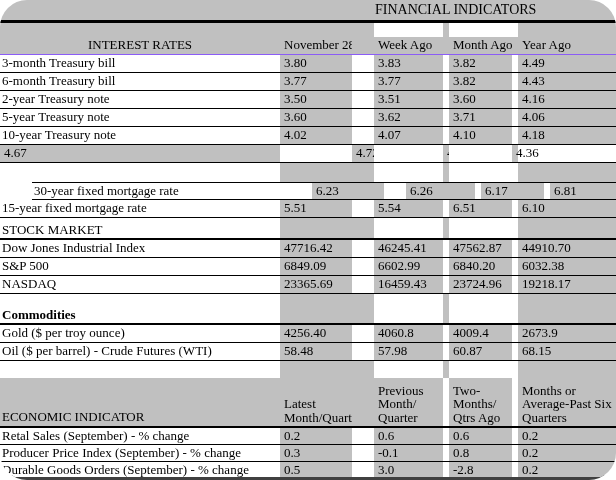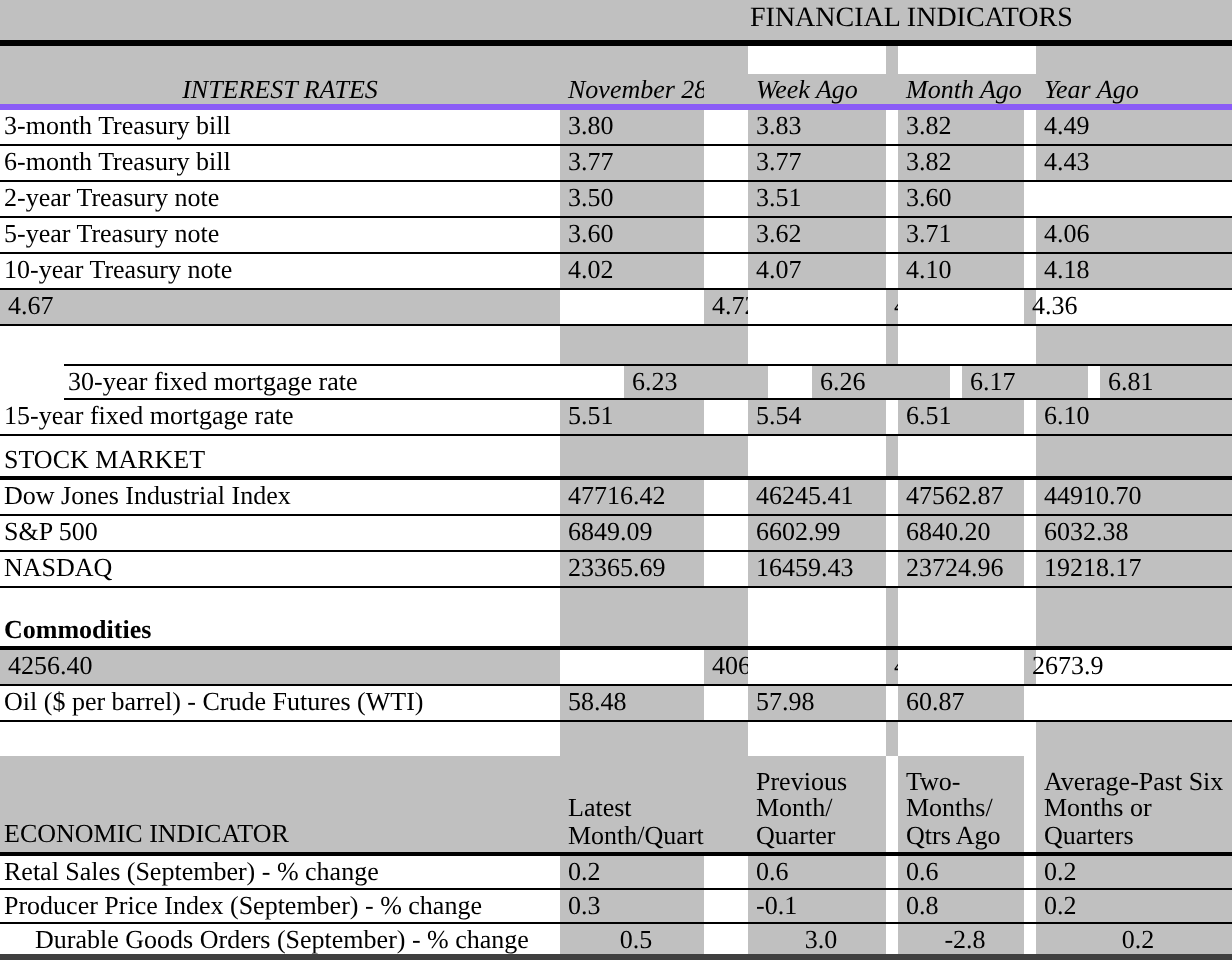--- a/index.html
+++ b/index.html
@@ -3,37 +3,37 @@
 <meta charset="utf-8">
 <style>
   * { margin:0; padding:0; box-sizing:border-box; }
   html,body { background:#ffffff; }
   body {
     width:616px; height:480px;
     color:#000;
     font-family:"Liberation Serif", serif;
     font-size:13px;
   }
-  .sheet { width:616px; height:480px; overflow:hidden; }
+  .sheet { width:616px; height:480px; overflow:hidden;border-radius:27px; }
   .row { display:grid; grid-template-columns:280px 72px 22px 69px 6px 63px 6px 98px; width:616px; }
   .g { background:#c0c0c0; }
   .w { background:#ffffff; }
   .lbl { padding-left:2px; white-space:nowrap; overflow:hidden; }
   .vc  { padding-left:4px; white-space:nowrap; }
   .center { text-align:center; padding-left:0; }
 
   .r-title { height:23px; background:#c0c0c0; border-bottom:3px solid #000; line-height:20px; font-size:14px; }
   .r-title .t { padding-left:375px; white-space:nowrap; display:block; }
 
   .r-sp2   { height:14px; }
-  .r-colhead { height:18px; border-bottom:4px solid #8b5cf6; line-height:15px;font-style:italic; }
+  .r-colhead { height:18px; border-bottom:1px solid #8b5cf6; line-height:15px; }
 
   .r-d18 { height:18px; border-bottom:1px solid #000; line-height:16px; }
   .r-d17 { height:17px; border-bottom:1px solid #000; line-height:15px; }
-  .r-last { height:18px; border-bottom:5px solid #404040; line-height:15px;text-align:center; }
+  .r-last { height:18px; border-bottom:5px solid #404040; line-height:15px; }
   .r-mort30 { height:18px; border-top:1px solid #000; border-bottom:1px solid #000; line-height:15px;margin-left:32px; }
 
   .r-e19 { height:19px; } .r-e4 { height:4px; } .r-e12 { height:12px; } .r-e17 { height:17px; }
 
   .r-sec  { height:18px; border-bottom:2px solid #000; line-height:16px; }
   .r-comm { height:19px; border-bottom:2px solid #000; line-height:17px;font-weight:bold; }
 
   .r-econ { height:50px; border-bottom:2px solid #000; }
   .stack  { display:flex; flex-direction:column; justify-content:flex-end; line-height:13.5px; padding-bottom:2px; white-space:nowrap; }
   .bottom { display:flex; align-items:flex-end; padding-bottom:3px; line-height:13.5px; white-space:nowrap;font-family:Liberation Serif, serif; }
@@ -90,20 +90,21 @@
     <div class="g vc">4.43</div>
   </div>
   <div class="row r-d18">
     <div class="w lbl">2-year Treasury note</div>
     <div class="g vc">3.50</div>
     <div class="w"></div>
     <div class="g vc">3.51</div>
     <div class="w"></div>
     <div class="g vc">3.60</div>
     <div class="w"></div>
+    <div class="g vc">4.16</div>
   </div>
   <div class="row r-d18">
     <div class="w lbl">5-year Treasury note</div>
     <div class="g vc">3.60</div>
     <div class="w"></div>
     <div class="g vc">3.62</div>
     <div class="w"></div>
     <div class="g vc">3.71</div>
     <div class="w"></div>
     <div class="g vc">4.06</div>
@@ -227,36 +228,38 @@
     <div class="w lbl">Commodities</div>
     <div class="g"></div>
       <div class="g"></div>
       <div class="w"></div>
       <div class="g"></div>
       <div class="w"></div>
       <div class="w"></div>
       <div class="g"></div>
   </div>
   <div class="row r-d18">
+    <div class="w lbl">Gold ($ per troy ounce)</div>
     <div class="g vc">4256.40</div>
     <div class="w"></div>
     <div class="g vc">4060.8</div>
     <div class="w"></div>
     <div class="g vc">4009.4</div>
     <div class="w"></div>
     <div class="g vc">2673.9</div>
   </div>
   <div class="row r-d18">
     <div class="w lbl">Oil ($ per barrel) - Crude Futures (WTI)</div>
     <div class="g vc">58.48</div>
     <div class="w"></div>
     <div class="g vc">57.98</div>
     <div class="w"></div>
     <div class="g vc">60.87</div>
     <div class="w"></div>
+    <div class="g vc">68.15</div>
   </div>
 
   <div class="row r-e17">
     <div class="w"></div>
       <div class="g"></div>
       <div class="g"></div>
       <div class="w"></div>
       <div class="g"></div>
       <div class="w"></div>
       <div class="w"></div>
@@ -276,22 +279,22 @@
       <span>Quarter</span>
     </div>
     <div class="w"></div>
     <div class="g vc stack">
       <span>Two-</span>
       <span>Months/</span>
       <span>Qtrs Ago</span>
     </div>
     <div class="w"></div>
     <div class="g vc stack">
+      <span>Months or</span>
       <span>Average-Past Six</span>
-      <span>Months or</span>
       <span>Quarters</span>
     </div>
   </div>
 
   <div class="row r-d17">
     <div class="w lbl">Retal Sales (September) - % change</div>
     <div class="g vc">0.2</div>
     <div class="w"></div>
     <div class="g vc">0.6</div>
     <div class="w"></div>

